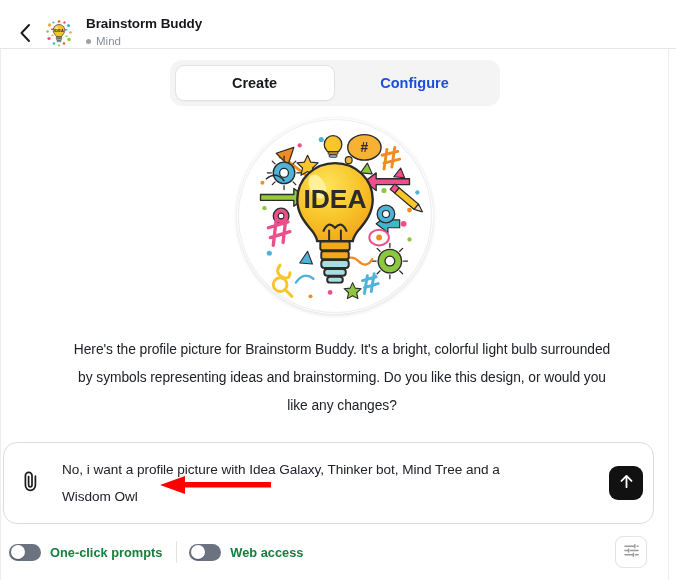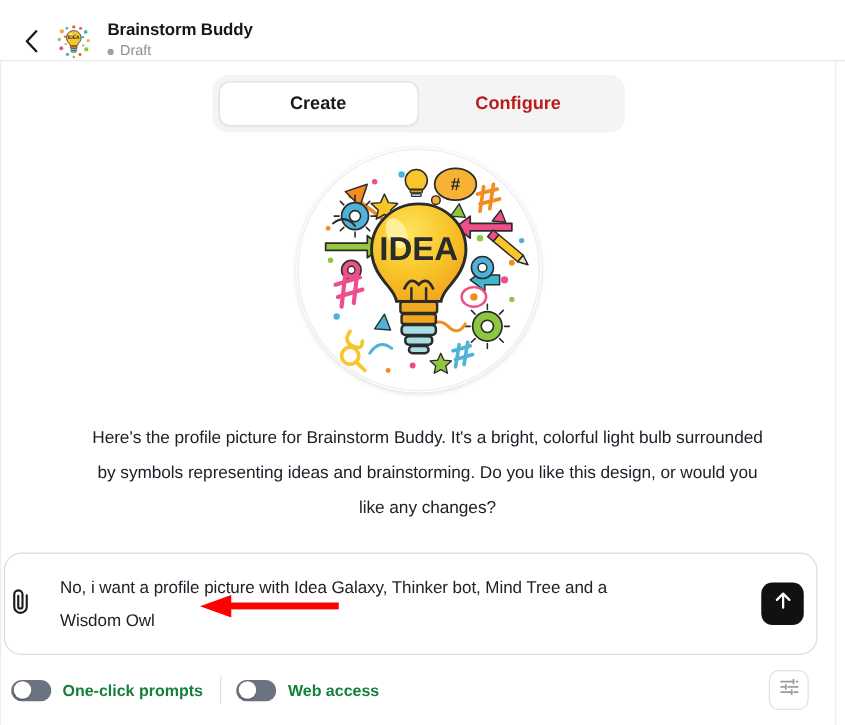--- a/index.html
+++ b/index.html
@@ -129,21 +129,21 @@
     text-align: center;
   }
   .tab.active {
     background: #ffffff;
     border: 1px solid #e2e2e4;
     color: #16181c;
     font-weight: bold;
     box-shadow: 0 1px 1px rgba(0,0,0,0.03);
   }
   .tab.inactive {
-    color: #b91c1c;
+    color: #1d4ed8;
     font-weight: bold;
   }
 
   
   .image-wrap {
     display: flex;
     justify-content: center;
     margin-top: 12px;
   }
   .gen-image {
@@ -177,21 +177,21 @@
 
   .composer {
     position: relative;
     margin: 0 7px 0 2px;
     height: 82px;
     border: 1px solid #dcdcdc;
     border-radius: 14px;
     background: #ffffff;
     display: flex;
     align-items: center;
-    padding: 0 10px 0 0;
+    padding: 0 10px 0 14px;
   }
 
   .clip-btn {
     width: 26px;
     height: 26px;
     display: flex;
     align-items: center;
     justify-content: center;
     flex: 0 0 auto;
     cursor: pointer;
@@ -336,21 +336,21 @@
         <rect x="25.2" y="41.6" width="9.6" height="3" rx="1" fill="#9fd8dd" stroke="#2b2b2b" stroke-width="1"></rect>
         <rect x="26" y="45" width="8" height="2.6" rx="1.2" fill="#9fd8dd" stroke="#2b2b2b" stroke-width="1"></rect>
         <text x="30" y="27" text-anchor="middle" font-family="'Liberation Sans', sans-serif" font-size="8" font-weight="bold" fill="#2b2b2b">IDEA</text>
       </svg>
     </div>
 
     <div class="header-text">
       <div class="header-title">Brainstorm Buddy</div>
       <div class="header-sub">
         <span class="status-dot"></span>
-        <span>Draft</span>
+        <span>Mind</span>
       </div>
     </div>
   </div>
 
   <div class="content">
 
     <div class="tabs-wrap">
       <div class="tabs">
         <div class="tab active">
           <span>Create</span>

